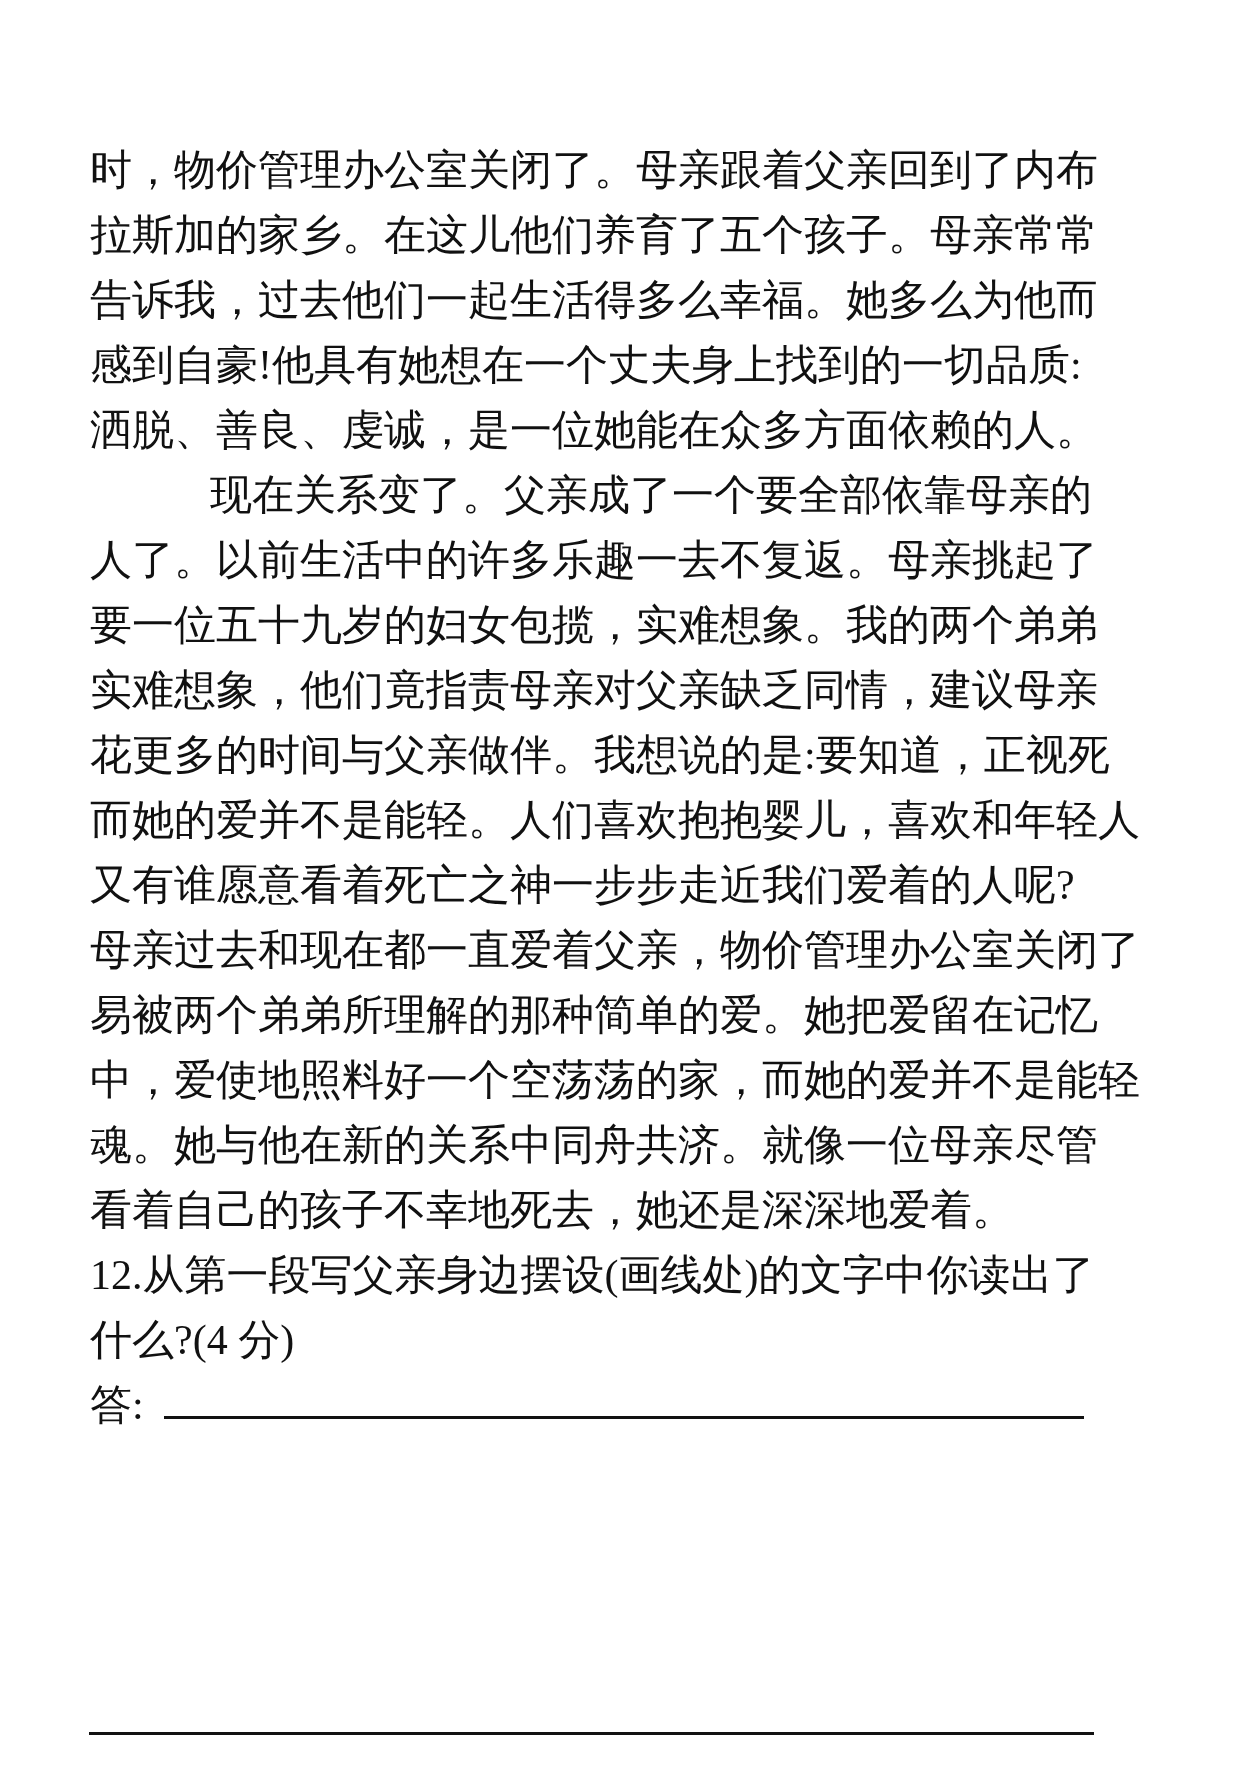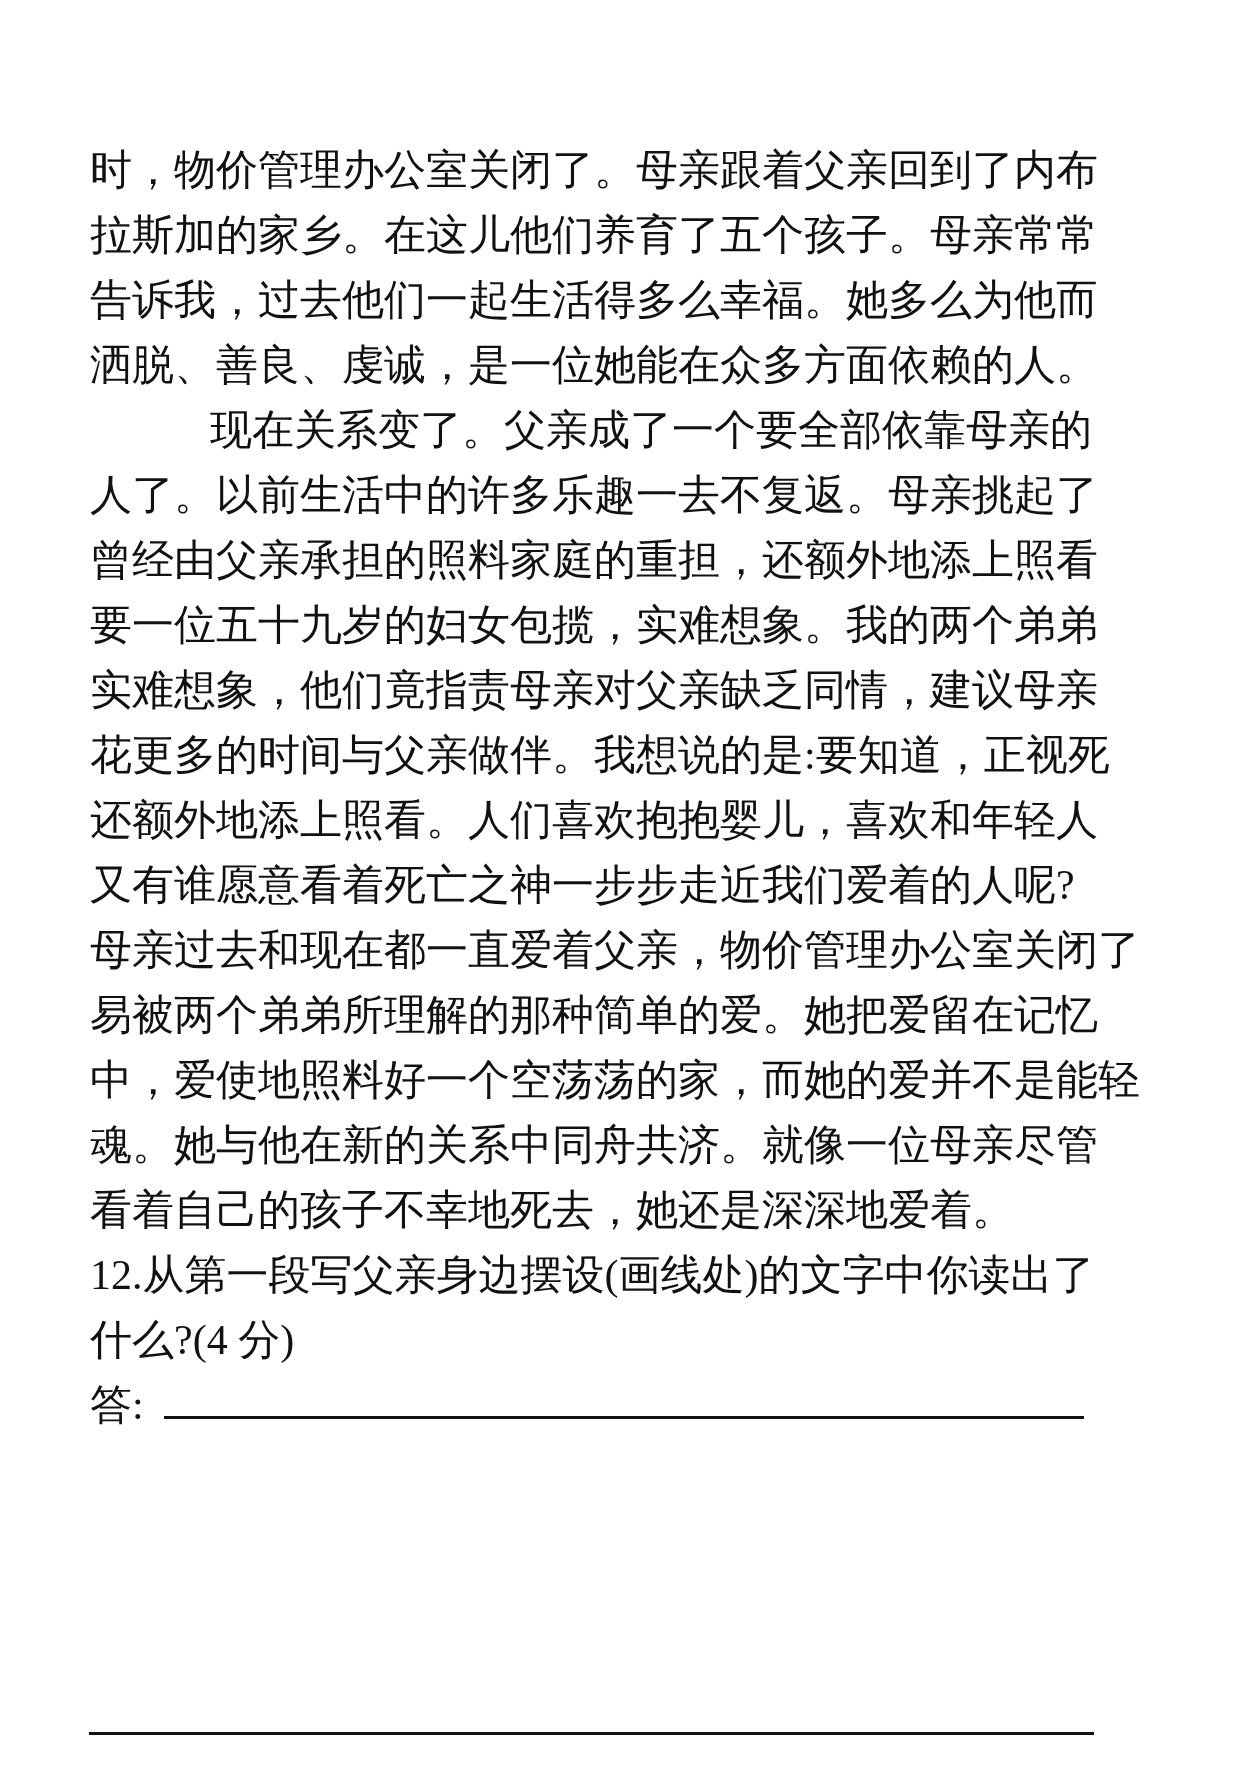--- a/index.html
+++ b/index.html
@@ -50,28 +50,28 @@
 </style>
 </head>
 <body>
 
 <div class="page">
   <div class="doc">
 
     <div class="line">时，物价管理办公室关闭了。母亲跟着父亲回到了内布</div>
     <div class="line">拉斯加的家乡。在这儿他们养育了五个孩子。母亲常常</div>
     <div class="line">告诉我，过去他们一起生活得多么幸福。她多么为他而</div>
+    <div class="line">感到自豪!他具有她想在一个丈夫身上找到的一切品质:</div>
     <div class="line">洒脱、善良、虔诚，是一位她能在众多方面依赖的人。</div>
     <div class="line indent">现在关系变了。父亲成了一个要全部依靠母亲的</div>
     <div class="line">人了。以前生活中的许多乐趣一去不复返。母亲挑起了</div>
-    <div class="line">曾经由父亲承担的照料家庭的重担，还额外地添上照看</div>
     <div class="line">要一位五十九岁的妇女包揽，实难想象。我的两个弟弟</div>
     <div class="line">实难想象，他们竟指责母亲对父亲缺乏同情，建议母亲</div>
     <div class="line">花更多的时间与父亲做伴。我想说的是:要知道，正视死</div>
-    <div class="line">还额外地添上照看。人们喜欢抱抱婴儿，喜欢和年轻人</div>
+    <div class="line">而她的爱并不是能轻。人们喜欢抱抱婴儿，喜欢和年轻人</div>
     <div class="line">又有谁愿意看着死亡之神一步步走近我们爱着的人呢?</div>
     <div class="line">母亲过去和现在都一直爱着父亲，物价管理办公室关闭了</div>
     <div class="line">易被两个弟弟所理解的那种简单的爱。她把爱留在记忆</div>
     <div class="line">中，爱使地照料好一个空荡荡的家，而她的爱并不是能轻</div>
     <div class="line">魂。她与他在新的关系中同舟共济。就像一位母亲尽管</div>
     <div class="line">看着自己的孩子不幸地死去，她还是深深地爱着。</div>
 
     <div class="line">12.从第一段写父亲身边摆设(画线处)的文字中你读出了</div>
     <div class="line">什么?(4 分)</div>
 

